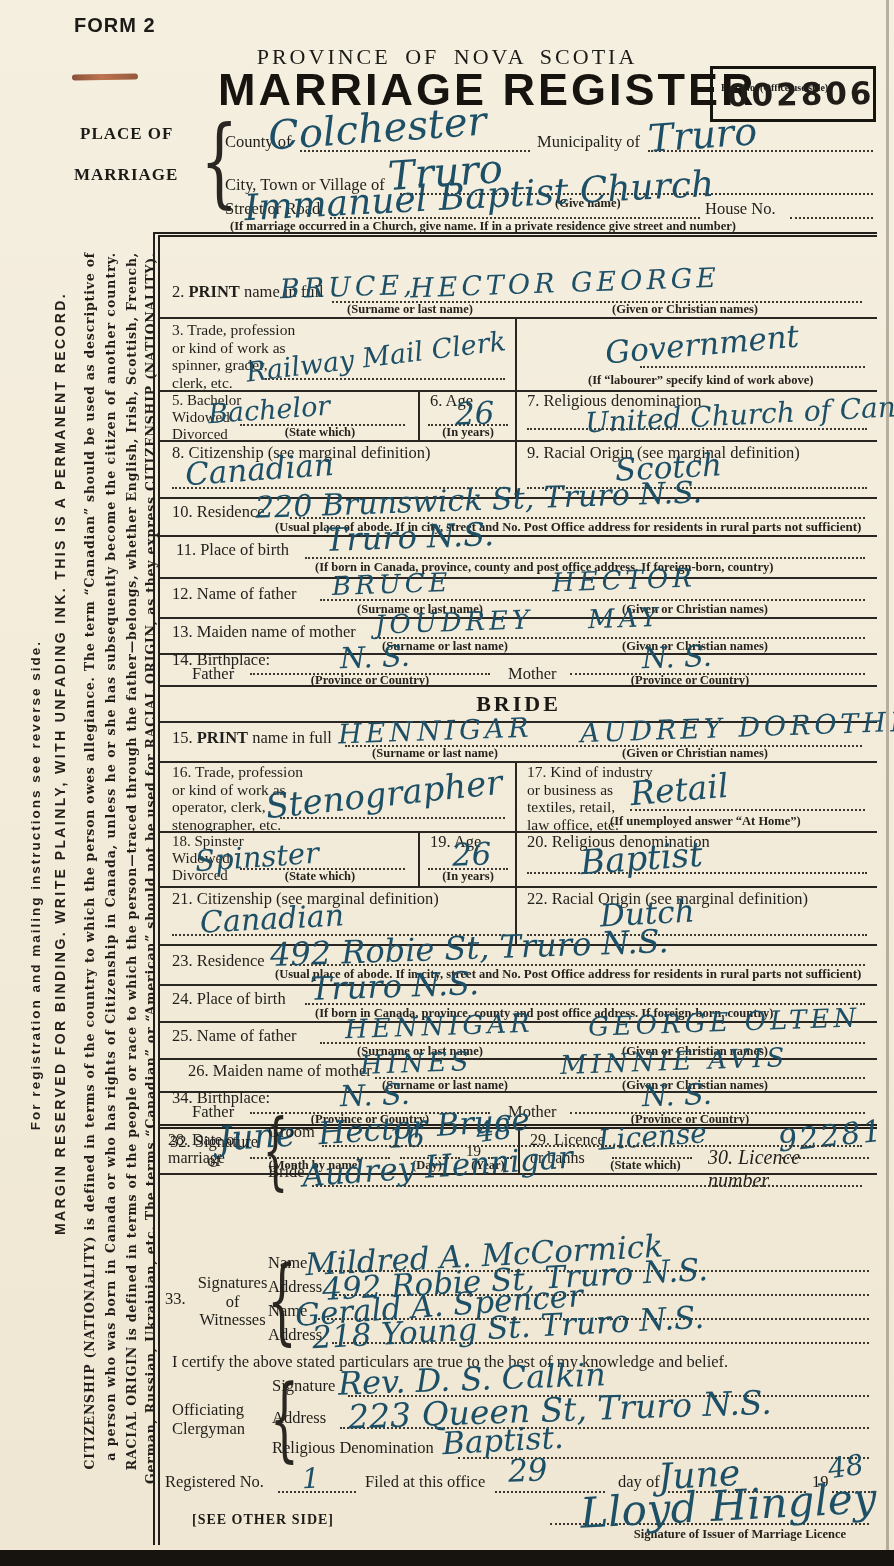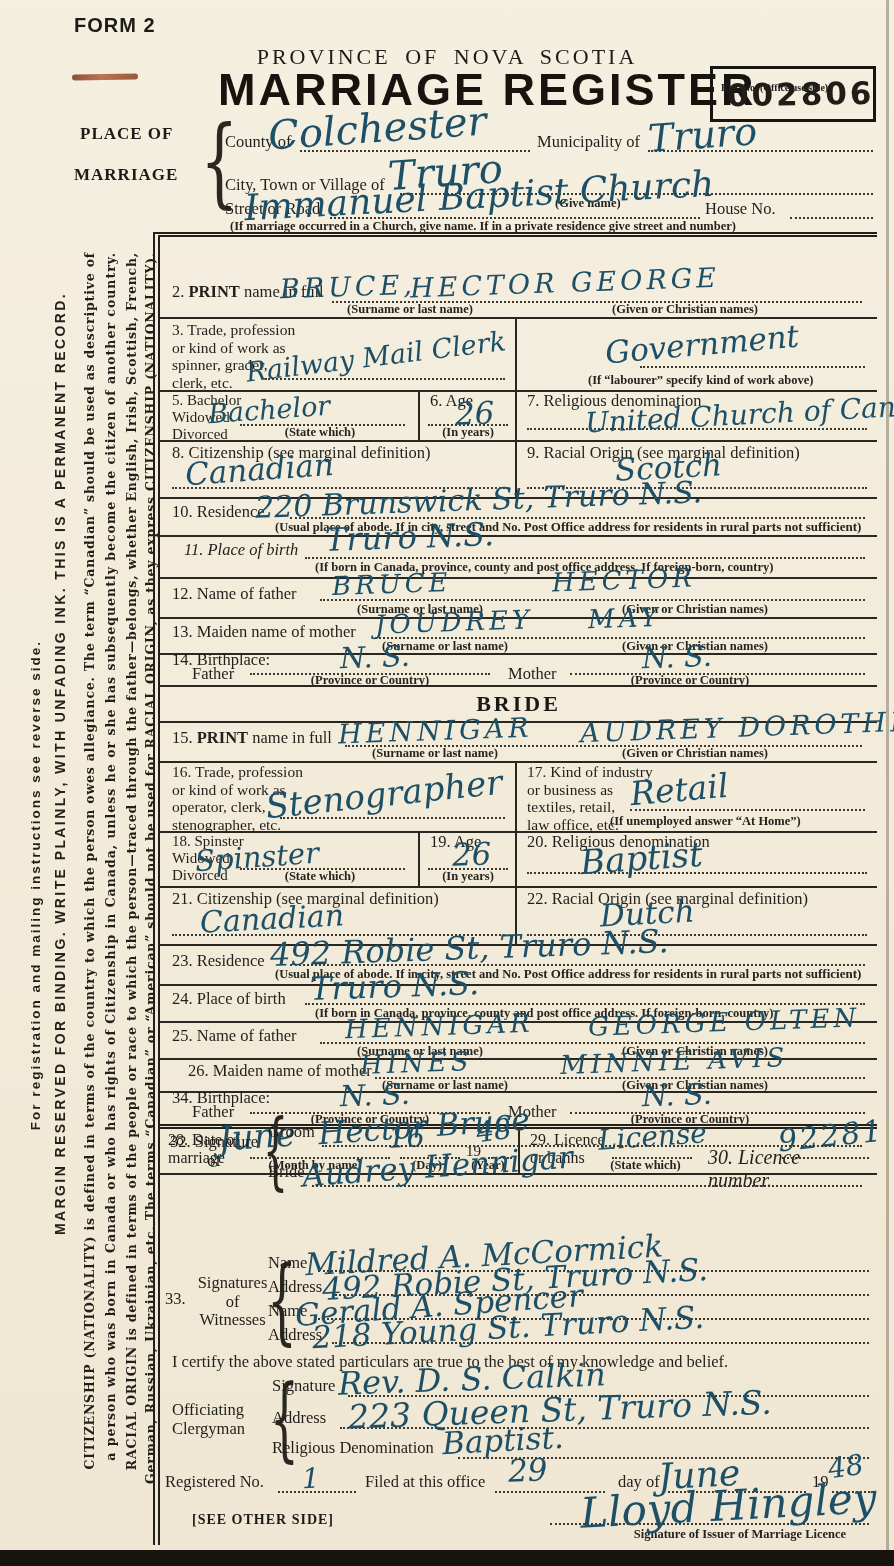--- a/index.html
+++ b/index.html
@@ -163,21 +163,21 @@
   </div>
 
   <div class="frow" style="top:260px; height:38px;">
     <span class="lbl" style="left:12px; top:6px; white-space:nowrap;">10.  Residence</span>
     <div class="dl" style="left:130px; right:12px; bottom:16px;"></div>
     <span class="hw" style="left:95px; top:-12px; font-size:30px;">220 Brunswick St, Truro N.S.</span>
     <span class="note" style="left:115px; bottom:0;"><span>(Usual place of abode.   If in city, street and No.   </span><span style="font-size:13px;">Post Office address for residents in rural parts not sufficient)</span></span>
   </div>
 
   <div class="frow" style="top:298px; height:42px;">
-    <span class="lbl" style="left:24px; top:6px; white-space:nowrap;font-style:italic;">11.  Place of birth</span>
+    <span class="lbl" style="left:16px; top:6px; white-space:nowrap;">11.  Place of birth</span>
     <div class="dl" style="left:145px; right:12px; bottom:18px;"></div>
     <span class="hw" style="left:165px; top:-14px; font-size:32px;">Truro N.S.</span>
     <span class="note" style="left:155px; bottom:2px;">(If born in Canada, province, county and post office address.   If foreign-born, country)</span>
   </div>
 
   <div class="frow" style="top:340px; height:40px;">
     <span class="lbl" style="left:12px; top:8px; white-space:nowrap;">12.  Name of father</span>
     <div class="dl" style="left:160px; right:12px; bottom:16px;"></div>
     <span class="hw hwc" style="left:172px; top:-6px; font-size:26px;">BRUCE</span>
     <span class="hw hwc" style="left:392px; top:-10px; font-size:26px;">HECTOR</span>

